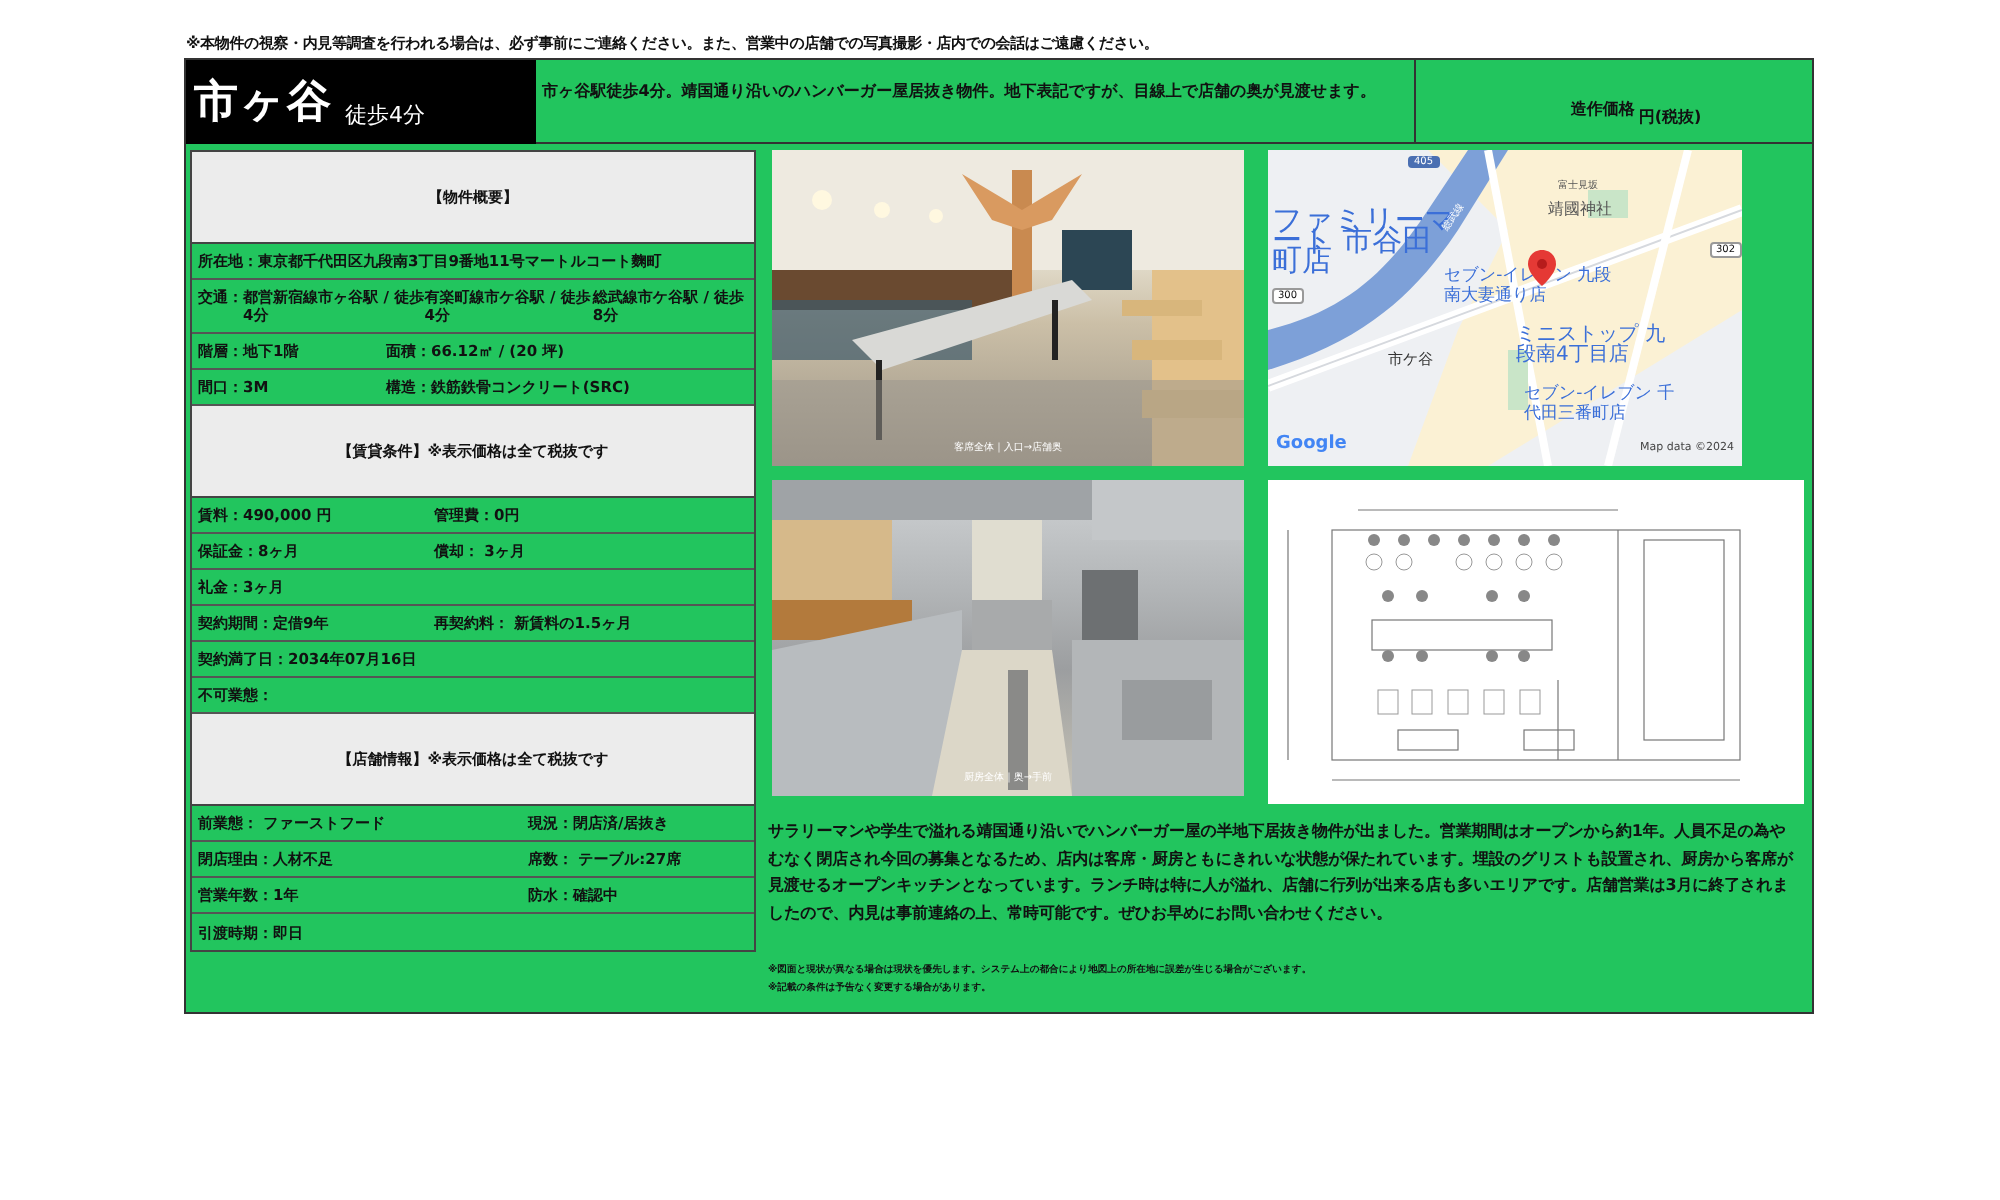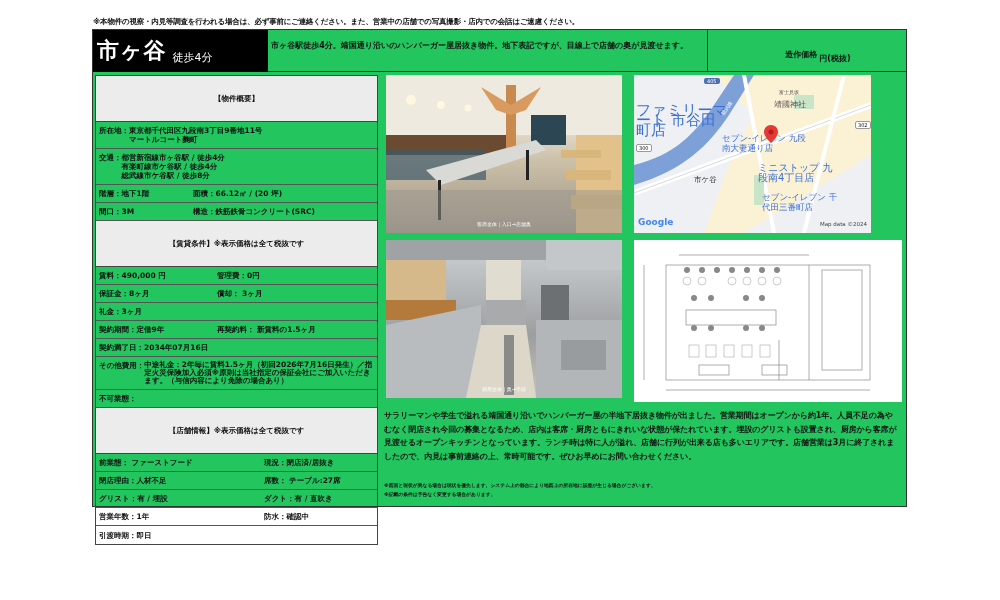--- a/index.html
+++ b/index.html
@@ -24,21 +24,21 @@
   
   .spec { position: absolute; left: 2px; top: 45px; width: 283px; border: 1px solid #444; }
   .row { border-bottom: 1px solid #555; font-size: 7.5px; font-weight: bold; line-height: 9px; padding: 4px 3px; display: flex; }
   .row:last-child { border-bottom: none; }
   .row .c1 { width: 94px; }
   .row .c2 { flex: 1; }
   .row.sec { background: #ececec; justify-content: center; border-bottom: 1px solid #444; padding: 18px; }
   .row.h18 { height: 18px; align-items: flex-end; }
   .row.multi { align-items: flex-start; }
   .row .lab { white-space: nowrap; }
-  .row .vals { display: flex; flex-direction: column; }
+  .row .vals { display: flex; flex-direction: row; }
   .row.wrap .vals { font-size: 7.5px; line-height: 8px; }
   .row .half { width: 118px; }
 
   
   .photo { position: absolute; overflow: hidden; }
   .photo1 { left: 293px; top: 45px; width: 236px; height: 158px; background: linear-gradient(180deg, #efece3 0%, #e8e3d4 30%, #cbbfa7 55%, #b5ab98 75%, #9d9384 100%); }
   .photo2 { left: 293px; top: 210px; width: 236px; height: 158px; background: linear-gradient(180deg, #cfd2d4 0%, #b2b5b7 35%, #9c9ea0 60%, #c8c4b6 100%); }
   .caption { position: absolute; bottom: 6px; width: 100%; text-align: center; font-size: 5px; color: #fff; }
 
   .map { position: absolute; left: 541px; top: 45px; width: 237px; height: 158px; background: #eef0f3; overflow: hidden; }
@@ -104,38 +104,30 @@
       <span>礼金：3ヶ月</span>
     </div>
     <div class="row h18">
       <span class="half">契約期間：定借9年</span>
       <span class="c2">再契約料： 新賃料の1.5ヶ月</span>
     </div>
     <div class="row h18">
       <span>契約満了日：2034年07月16日</span>
     </div>
     <div class="row multi wrap">
-      <span class="lab">その他費用：</span>
-      <span class="vals">中途礼金：2年毎に賃料1.5ヶ月（初回2026年7月16日発生）／指定火災保険加入必須※原則は当社指定の保証会社にご加入いただきます。（与信内容により免除の場合あり）</span>
-    </div>
-    <div class="row multi wrap">
       <span class="lab">不可業態：</span>
     </div>
     <div class="row sec">【店舗情報】※表示価格は全て税抜です</div>
     <div class="row h18">
       <span class="half" style="width:165px">前業態： ファーストフード</span>
       <span class="c2">現況：閉店済/居抜き</span>
     </div>
     <div class="row h18">
       <span class="half" style="width:165px">閉店理由：人材不足</span>
       <span class="c2">席数： テーブル:27席</span>
-    </div>
-    <div class="row h18">
-      <span class="half" style="width:165px">グリスト：有 / 埋設</span>
-      <span class="c2">ダクト：有 / 直吹き</span>
     </div>
     <div class="row h18">
       <span class="half" style="width:165px">営業年数：1年</span>
       <span class="c2">防水：確認中</span>
     </div>
     <div class="row h18">
       <span>引渡時期：即日</span>
     </div>
   </div>
 

